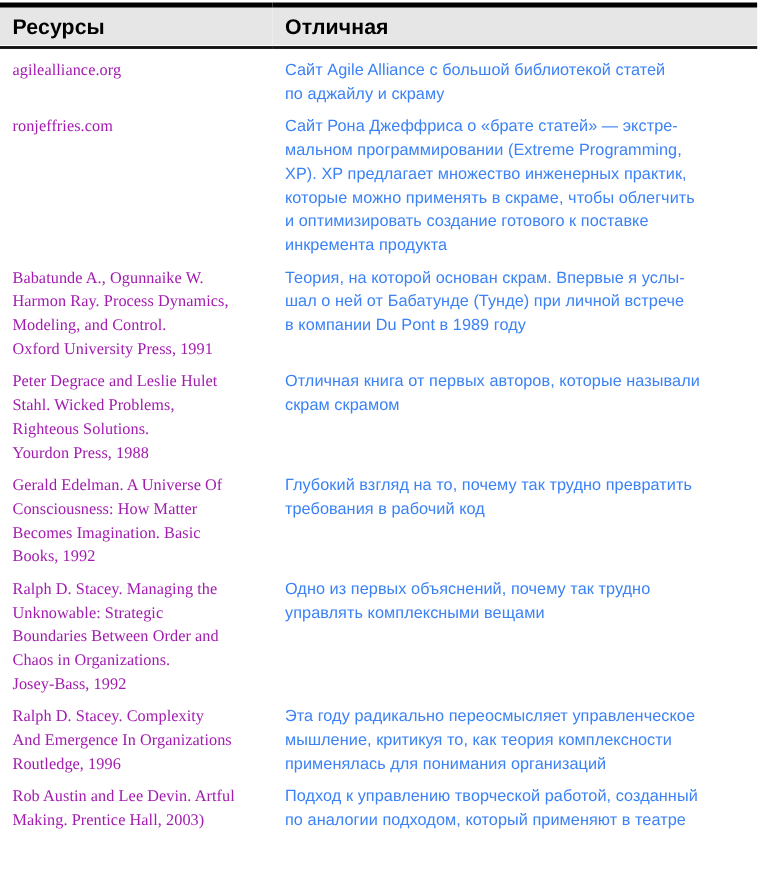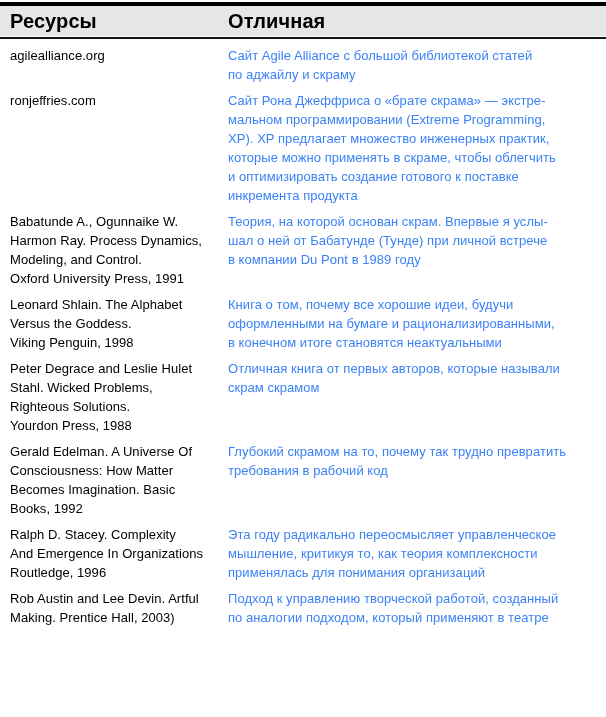--- a/index.html
+++ b/index.html
@@ -20,36 +20,36 @@
     table-layout: fixed;
     border-top: 4px solid #000000;
   }
   col.c1 { width: 218px; }
   col.c2 { width: auto; }
   th {
     background: #e6e6e6;
     box-shadow: inset 0 -1px 0 #ffffff; 
     border-bottom: 2px solid #141414;
     text-align: left;
-    font-size: 20px;
+    font-size: 17px;
     font-weight: bold;
     color: #000000;
     line-height: 15px;
     padding: 8px 10px 8px 10px;
     letter-spacing: 0.1px;
   }
   td {
     vertical-align: top;
     font-size: 13px;
     line-height: 19px;
     white-space: pre-line;      
     padding: 7px 10px 0 10px;
     letter-spacing: 0.05px;
   }
-  td.res  { color: #000000; }
+  td.res  { color: #a21caf; font-family: Liberation Serif, serif; }
   td.desc { color: #3b82f6; }
 </style>
 </head>
 <body>
 
 <div class="page">
   <table class="resources">
     <colgroup>
       <col class="c1">
       <col class="c2">
@@ -61,59 +61,60 @@
       </tr>
     </thead>
     <tbody>
       <tr>
         <td class="res">agilealliance.org</td>
         <td class="desc">Сайт Agile Alliance с большой библиотекой статей
 по аджайлу и скраму</td>
       </tr>
       <tr>
         <td class="res">ronjeffries.com</td>
-        <td class="desc">Сайт Рона Джеффриса о «брате скрама» — экстре-
+        <td class="desc">Сайт Рона Джеффриса о «брате статей» — экстре-
 мальном программировании (Extreme Programming,
 XP). XP предлагает множество инженерных практик,
 которые можно применять в скраме, чтобы облегчить
 и оптимизировать создание готового к поставке
 инкремента продукта</td>
       </tr>
       <tr>
         <td class="res">Babatunde A., Ogunnaike W.
 Harmon Ray. Process Dynamics,
 Modeling, and Control.
 Oxford University Press, 1991</td>
         <td class="desc">Теория, на которой основан скрам. Впервые я услы-
 шал о ней от Бабатунде (Тунде) при личной встрече
 в компании Du Pont в 1989 году</td>
       </tr>
       <tr>
-        <td class="res">Leonard Shlain. The Alphabet
-Versus the Goddess.
-Viking Penguin, 1998</td>
-        <td class="desc">Книга о том, почему все хорошие идеи, будучи
-оформленными на бумаге и рационализированными,
-в конечном итоге становятся неактуальными</td>
-      </tr>
-      <tr>
         <td class="res">Peter Degrace and Leslie Hulet
 Stahl. Wicked Problems,
 Righteous Solutions.
 Yourdon Press, 1988</td>
         <td class="desc">Отличная книга от первых авторов, которые называли
 скрам скрамом</td>
       </tr>
       <tr>
         <td class="res">Gerald Edelman. A Universe Of
 Consciousness: How Matter
 Becomes Imagination. Basic
 Books, 1992</td>
-        <td class="desc">Глубокий скрамом на то, почему так трудно превратить
+        <td class="desc">Глубокий взгляд на то, почему так трудно превратить
 требования в рабочий код</td>
+      </tr>
+      <tr>
+        <td class="res">Ralph D. Stacey. Managing the
+Unknowable: Strategic
+Boundaries Between Order and
+Chaos in Organizations.
+Josey-Bass, 1992</td>
+        <td class="desc">Одно из первых объяснений, почему так трудно
+управлять комплексными вещами</td>
       </tr>
       <tr>
         <td class="res">Ralph D. Stacey. Complexity
 And Emergence In Organizations
 Routledge, 1996</td>
         <td class="desc">Эта году радикально переосмысляет управленческое
 мышление, критикуя то, как теория комплексности
 применялась для понимания организаций</td>
       </tr>
       <tr>

